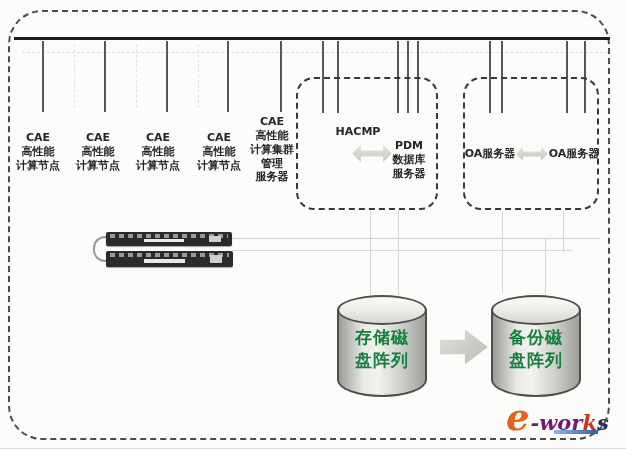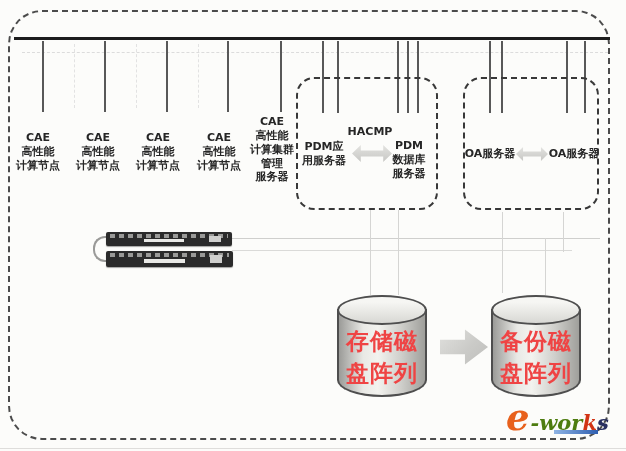--- a/index.html
+++ b/index.html
@@ -31,22 +31,22 @@
   .pdm-box { left:296px; top:77px; width:142px; height:133px; }
   .oa-box  { left:463px; top:77px; width:136px; height:133px; }
 
   
   .lbl {
     font-size:11px; font-weight:bold; line-height:1.26; text-align:center;
     white-space:pre-line; color:#262626;
   }
   .cae-lbl { width:62px; }
   .cyl-text {
-    font-size:23px; font-weight:bold; line-height:1.38; text-align:center;
-    white-space:pre-line; color:#ef4444; letter-spacing:1px;
+    font-size:17px; font-weight:bold; line-height:1.38; text-align:center;
+    white-space:pre-line; color:#15803d; letter-spacing:1px;
   }
 
   
   .dbl-arrow {
     background:linear-gradient(180deg,#e3e3e0,#c7c7c4);
     clip-path:polygon(0% 50%,22% 0%,22% 32%,78% 32%,78% 0%,100% 50%,78% 100%,78% 68%,22% 68%,22% 100%);
   }
   
   .big-arrow {
     left:440px; top:327px; width:48px; height:40px;
@@ -85,21 +85,21 @@
     background:linear-gradient(90deg,#9b9b98 0%,#e9e9e5 28%,#f3f3ef 45%,#cfcfcb 72%,#9f9f9b 100%);
     border-bottom-left-radius:45px 17px; border-bottom-right-radius:45px 17px;
   }
 
   
   .logo-row {
     left:506px; top:399px; display:flex; align-items:baseline;
     font-style:italic; font-weight:bold; font-family:"DejaVu Serif", serif;
   }
   .logo-e   { font-size:37px; line-height:1; color:#e8611c; margin-right:1px; }
-  .logo-wor { font-size:21px; color:#4d7c0f; }
+  .logo-wor { font-size:21px; color:#701a75; }
   .logo-k   { font-size:21px; color:#d23415; }
   .logo-s   { font-size:21px; color:#293061; }
   .logo-bar { left:554px; top:430px; width:44px; height:4px;
               background:linear-gradient(90deg,#8fb4e4,#2f5fb0); }
 </style>
 </head>
 <body>
 
 <div class="canvas">
 
@@ -143,23 +143,21 @@
 计算节点</div>
   <div class="abs lbl cae-lbl" style="left:188px;top:131px">CAE
 高性能
 计算节点</div>
   <div class="abs lbl cae-lbl" style="left:241px;top:115px">CAE
 高性能
 计算集群
 管理
 服务器</div>
 
-  <div class="abs lbl" style="left:293px;top:140px;width:62px">PDM应
-用服务器</div>
-  <div class="abs lbl" style="left:341px;top:125px;width:58px">HACMP</div>
+  <div class="abs lbl" style="left:329px;top:125px;width:58px">HACMP</div>
   <div class="abs dbl-arrow" style="left:352px;top:145px;width:40px;height:17px"></div>
   <div class="abs lbl" style="left:381px;top:139px;width:56px">PDM
 数据库
 服务器</div>
 
   <div class="abs lbl" style="left:461px;top:147px;width:58px">OA服务器</div>
   <div class="abs dbl-arrow" style="left:516px;top:147px;width:32px;height:14px"></div>
   <div class="abs lbl" style="left:545px;top:147px;width:58px">OA服务器</div>
 
   <div class="abs chline" style="left:232px;top:238px;width:368px"></div>

